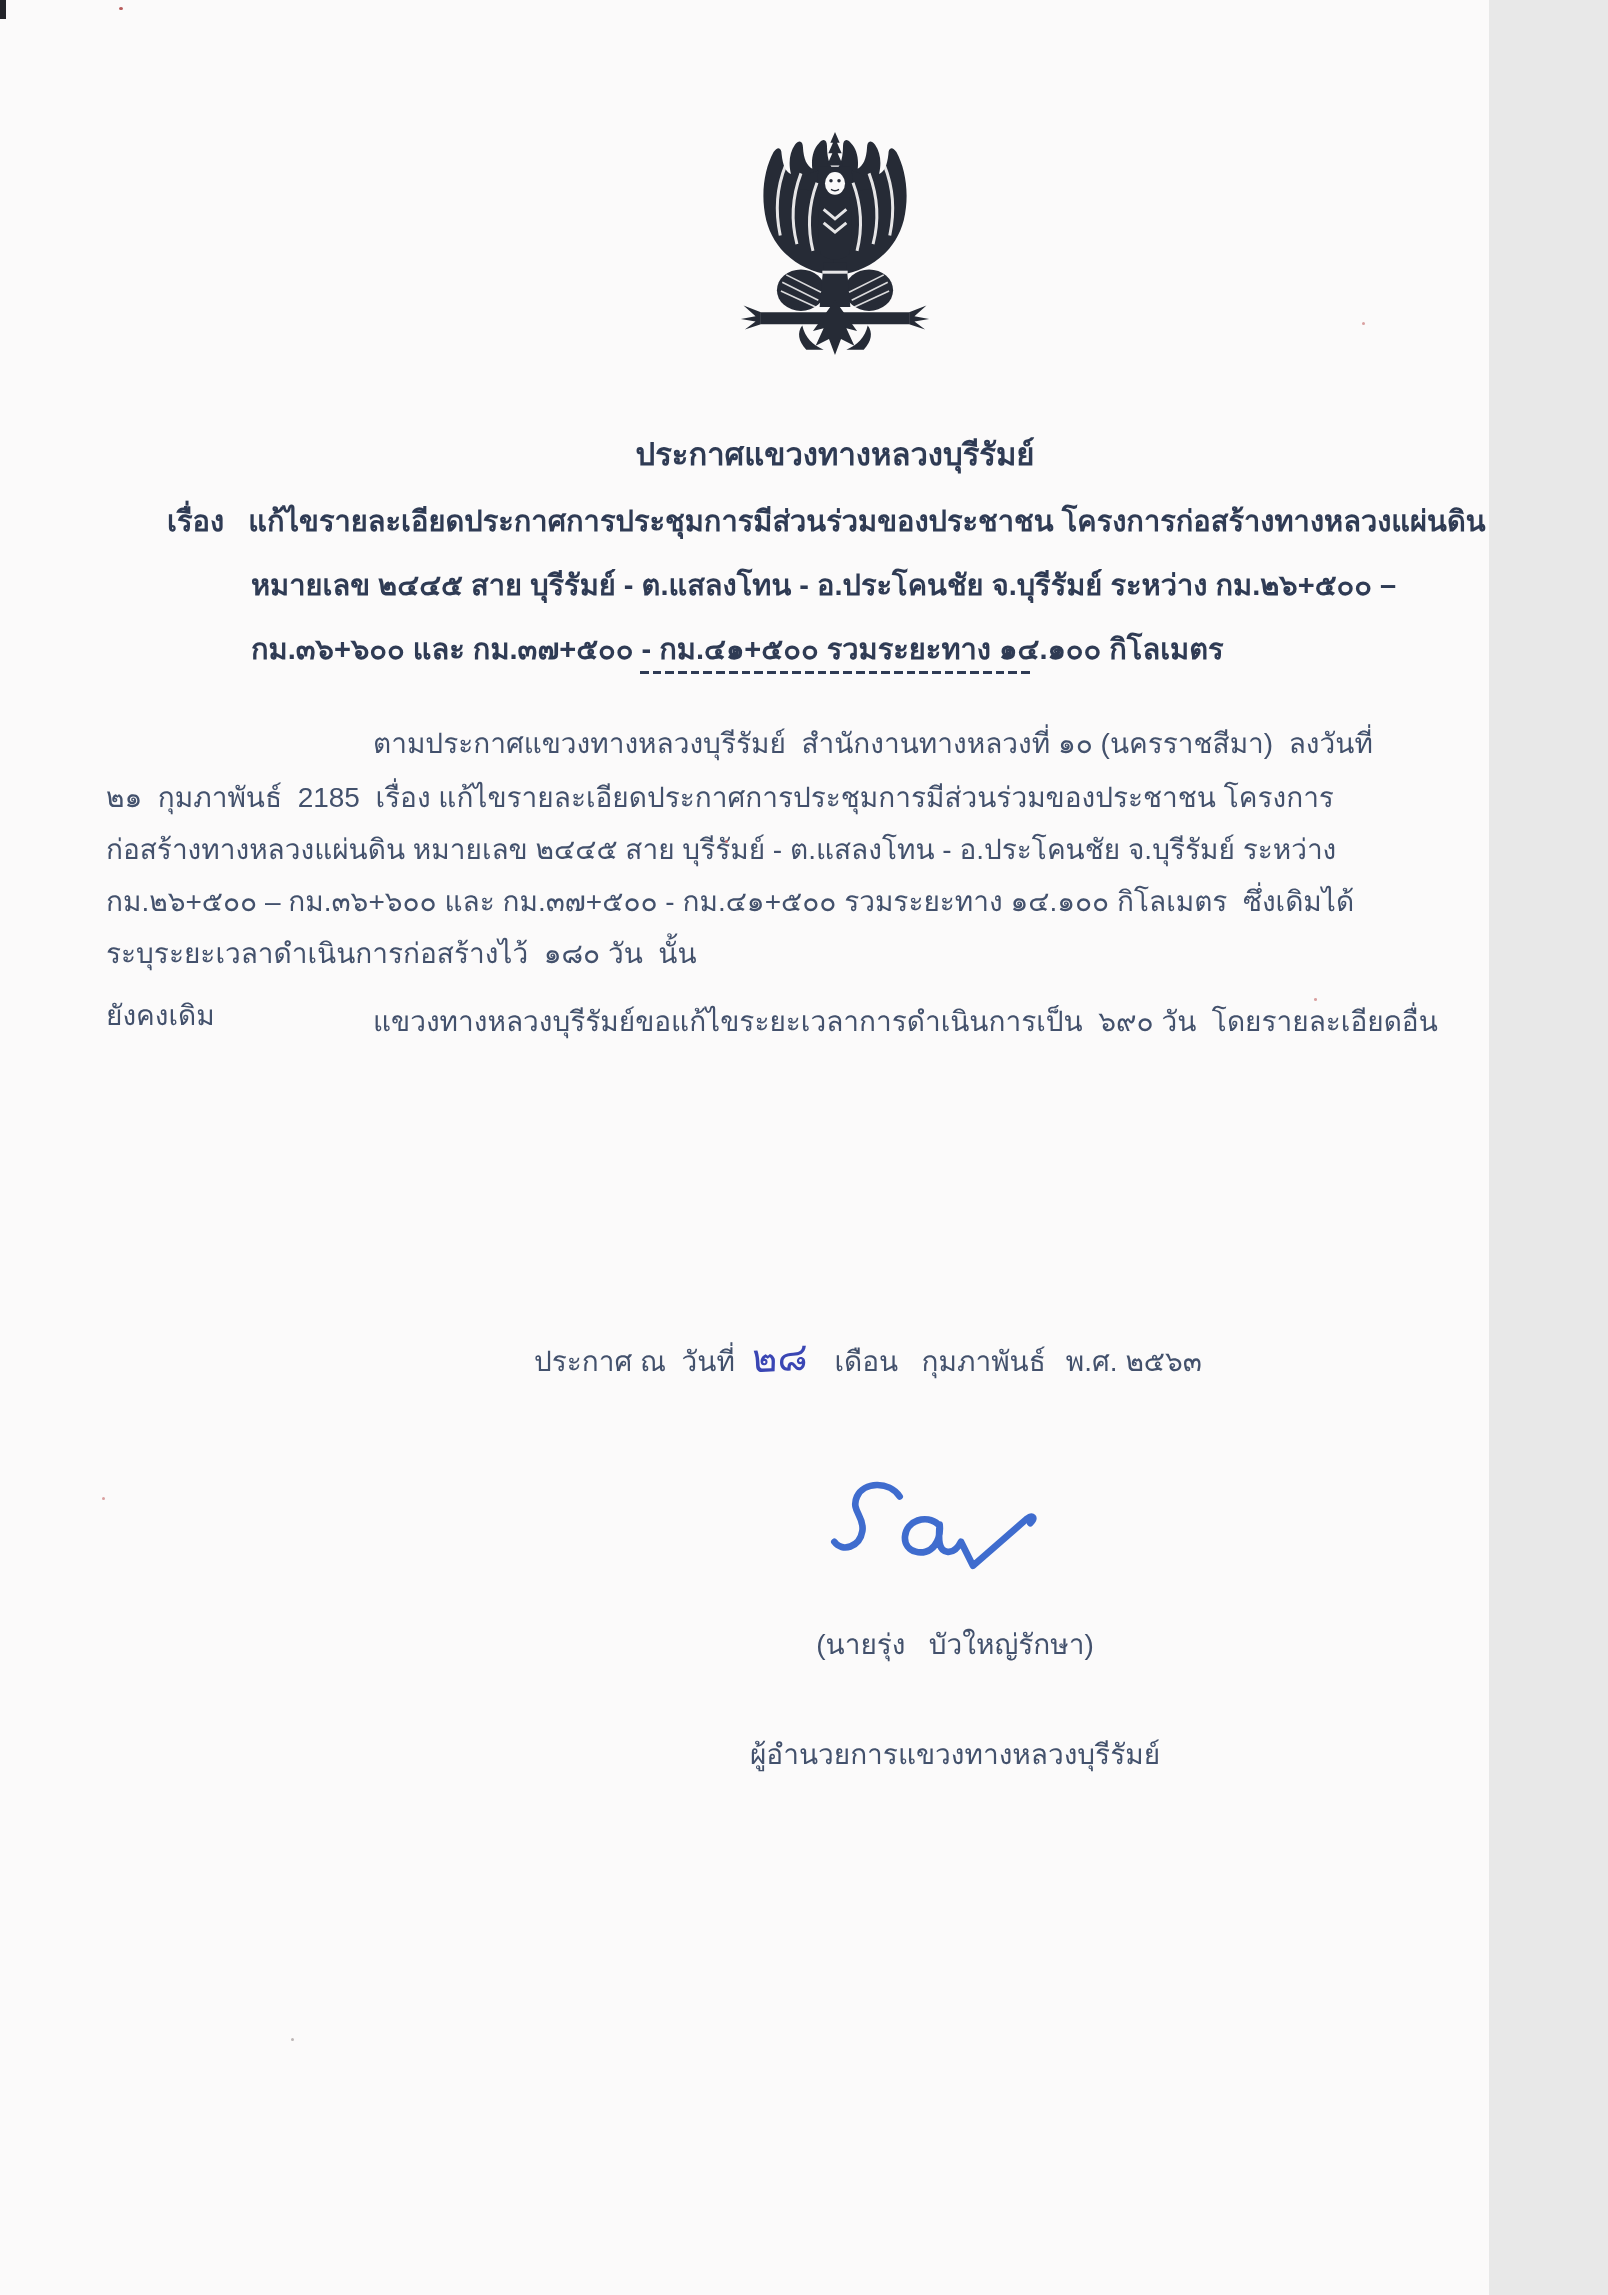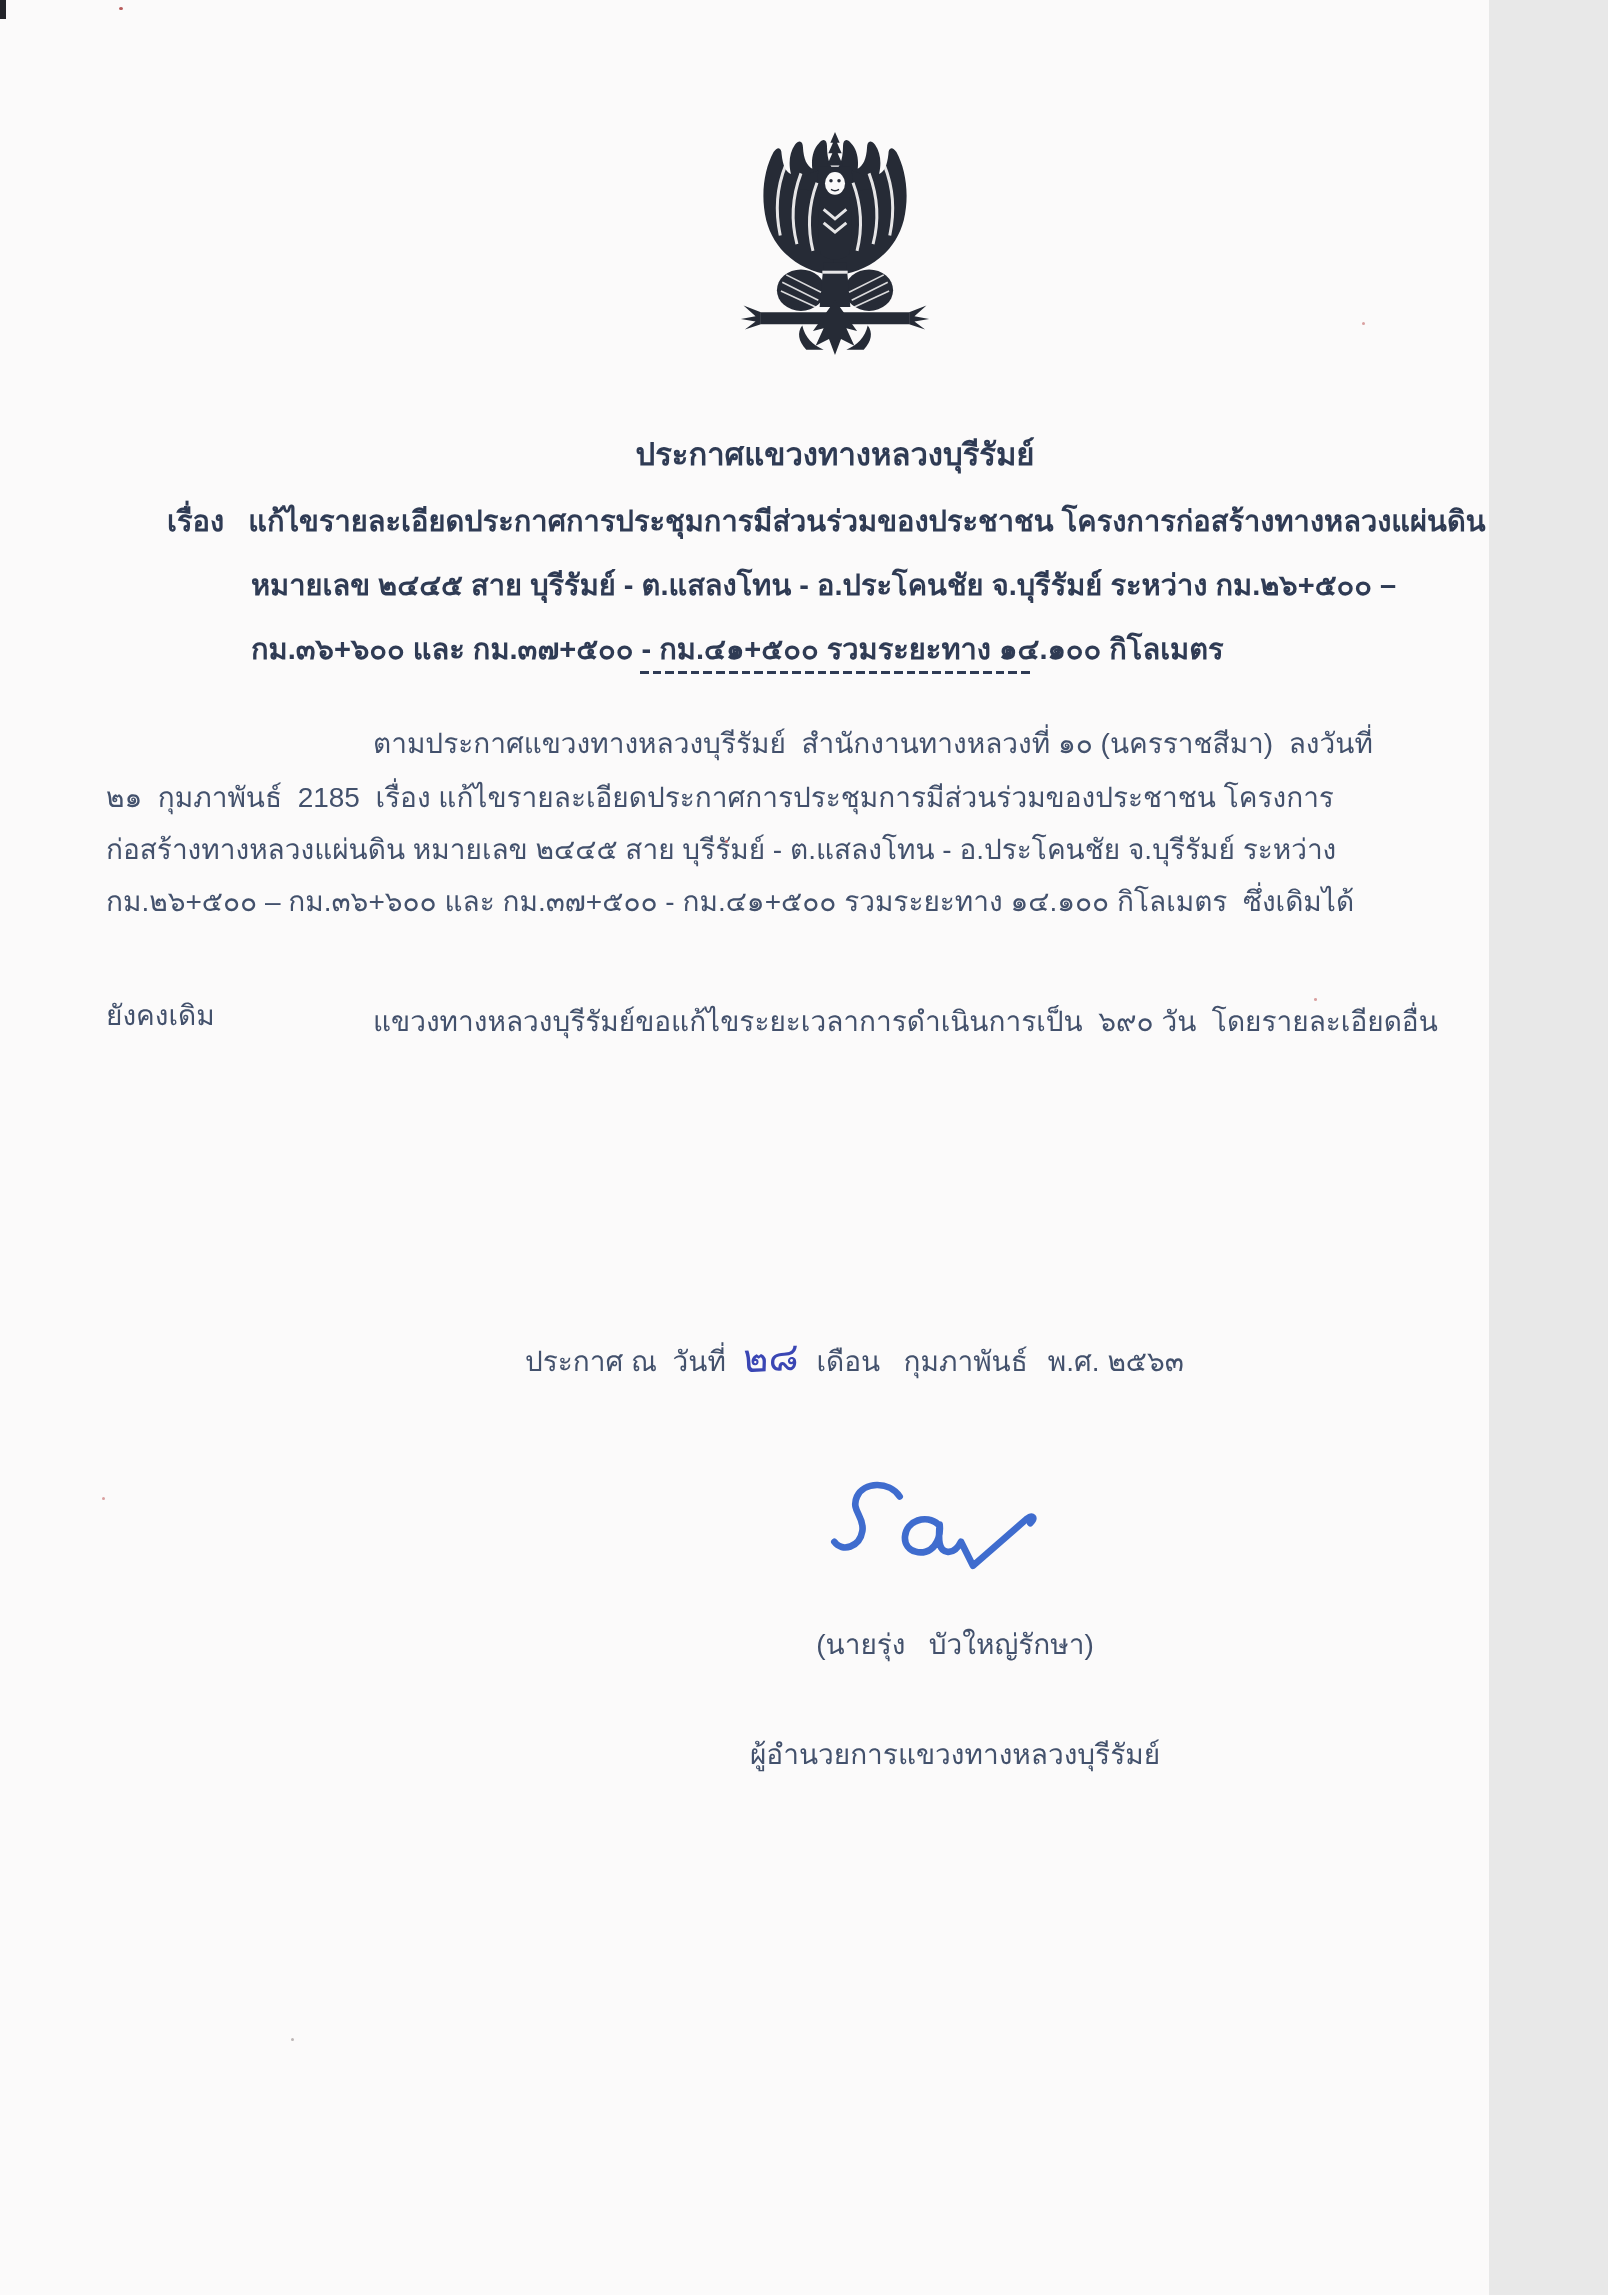--- a/index.html
+++ b/index.html
@@ -14,21 +14,21 @@
   .abs{position:absolute; white-space:pre;}
   .title{font-size:31px; font-weight:700; color:var(--heading);}
   .subject{font-size:29px; font-weight:700; color:var(--heading);}
   .body-line{font-size:28px; font-weight:400; color:var(--ink);}
   .centered{transform:translateX(-50%);}
   .dash-rule{
     height:3.3px; width:391px;
     background:repeating-linear-gradient(90deg, var(--heading) 0 8.7px, transparent 8.7px 12.7px);
   }
   .date-row{display:flex; align-items:baseline;}
-  .date-part{font-size:28px; color:var(--ink); white-space:pre;}
+  .date-part{font-size:28px; color:var(--ink); white-space:pre;margin-left:9px;}
   .hand-day{
     font-size:39px; color:var(--handwriting); margin:0 17.4px;
     transform:rotate(-3deg) skewX(-5deg); display:inline-block; font-weight:400;
   }
   .speck{position:absolute; border-radius:50%;}
   .corner-mark{position:absolute; left:0; top:0; width:6px; height:18.7px; background:#23242a;}
 </style>
 </head>
 <body>
 
@@ -97,20 +97,21 @@
   <div class="abs subject" style="left:167px; top:498px;">เรื่อง   แก้ไขรายละเอียดประกาศการประชุมการมีส่วนร่วมของประชาชน โครงการก่อสร้างทางหลวงแผ่นดิน</div>
   <div class="abs subject" style="left:251px; top:562px;">หมายเลข ๒๔๔๕ สาย บุรีรัมย์ - ต.แสลงโทน - อ.ประโคนชัย จ.บุรีรัมย์ ระหว่าง กม.๒๖+๕๐๐ –</div>
   <div class="abs subject" style="left:251px; top:626px;">กม.๓๖+๖๐๐ และ กม.๓๗+๕๐๐ - กม.๔๑+๕๐๐ รวมระยะทาง ๑๔.๑๐๐ กิโลเมตร</div>
 
   <div class="abs dash-rule" style="left:640px; top:671px;"></div>
 
   <div class="abs body-line" style="left:373px; top:721px;">ตามประกาศแขวงทางหลวงบุรีรัมย์  สำนักงานทางหลวงที่ ๑๐ (นครราชสีมา)  ลงวันที่</div>
   <div class="abs body-line" style="left:106px; top:775px;">๒๑  กุมภาพันธ์  2185  เรื่อง แก้ไขรายละเอียดประกาศการประชุมการมีส่วนร่วมของประชาชน โครงการ</div>
   <div class="abs body-line" style="left:106px; top:827px;">ก่อสร้างทางหลวงแผ่นดิน หมายเลข ๒๔๔๕ สาย บุรีรัมย์ - ต.แสลงโทน - อ.ประโคนชัย จ.บุรีรัมย์ ระหว่าง</div>
   <div class="abs body-line" style="left:106px; top:879px;">กม.๒๖+๕๐๐ – กม.๓๖+๖๐๐ และ กม.๓๗+๕๐๐ - กม.๔๑+๕๐๐ รวมระยะทาง ๑๔.๑๐๐ กิโลเมตร  ซึ่งเดิมได้</div>
+  <div class="abs body-line" style="left:106px; top:931px;">ระบุระยะเวลาดำเนินการก่อสร้างไว้  ๑๘๐ วัน  นั้น</div>
 
   <div class="abs body-line" style="left:373px; top:999px;">แขวงทางหลวงบุรีรัมย์ขอแก้ไขระยะเวลาการดำเนินการเป็น  ๖๙๐ วัน  โดยรายละเอียดอื่น</div>
   <div class="abs body-line" style="left:106px; top:993px;">ยังคงเดิม</div>
 
 
   <div class="abs date-row" style="left:525px; top:1326px;">
     <span class="date-part">ประกาศ ณ  วันที่</span>
     <span class="hand-day">๒๘</span>
     <span class="date-part">เดือน   กุมภาพันธ์</span>
     <span class="date-part" style="margin-left:20px;">พ.ศ. ๒๕๖๓</span>

